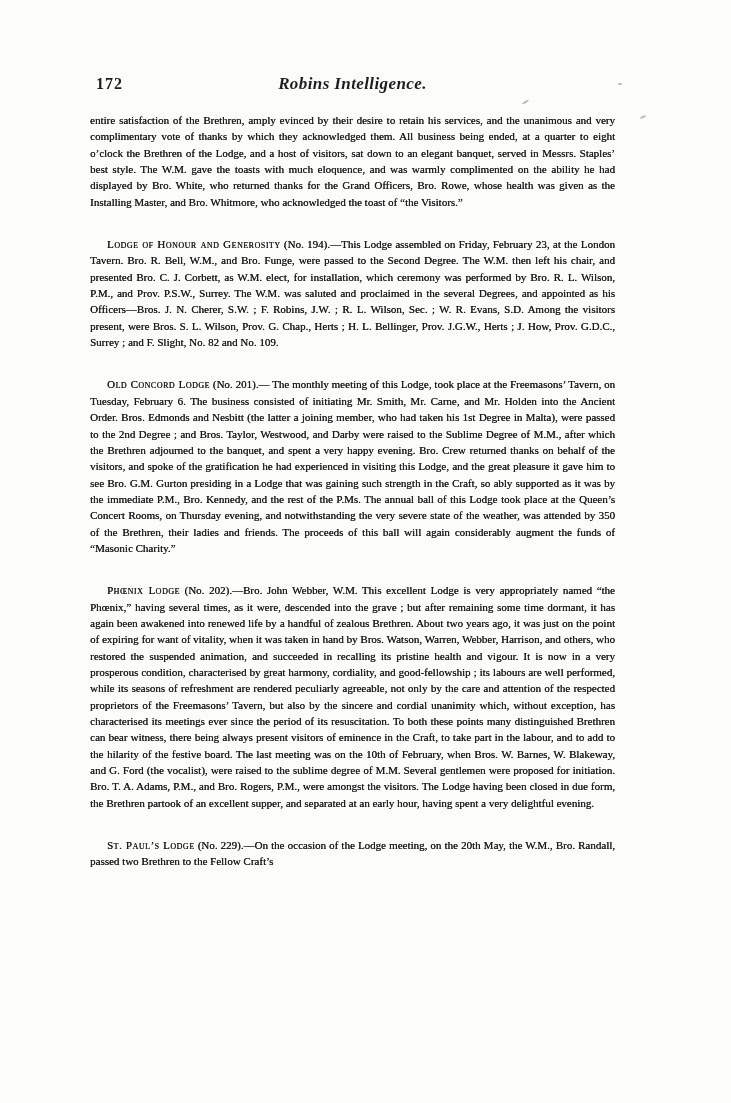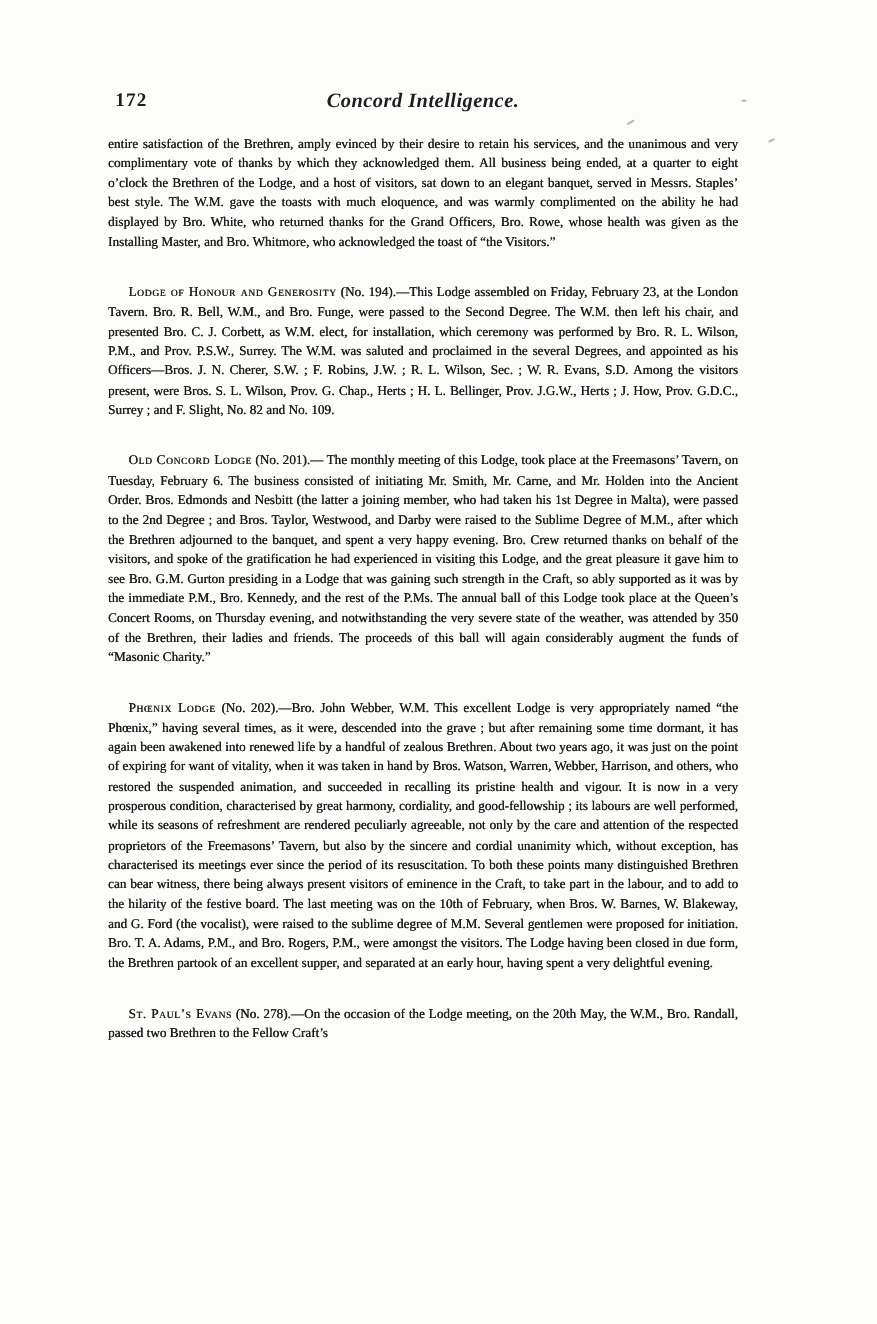--- a/index.html
+++ b/index.html
@@ -68,29 +68,29 @@
 
 <div class="page">
 
   <div class="speck speck-1"></div>
   <div class="speck speck-2"></div>
   <div class="speck speck-3"></div>
   <div class="speck speck-4"></div>
 
   <header class="running-head">
     <span class="page-number">172</span>
-    <span class="head-title">Concord Intelligence.</span>
+    <span class="head-title">Robins Intelligence.</span>
   </header>
 
   <main class="body-text">
 
     <p class="para"><span>entire satisfaction of the Brethren, amply evinced by their desire to retain his services, and the unanimous and very complimentary vote of thanks by which they acknowledged them.  All business being ended, at a quarter to eight o’clock the Brethren of the Lodge, and a host of visitors, sat down to an elegant banquet, served in Messrs. Staples’ best style.  The W.M. gave the toasts with much eloquence, and was warmly complimented on the ability he had displayed by Bro. White, who returned thanks for the Grand Officers, Bro. Rowe, whose health was given as the Installing Master, and Bro. Whitmore, who acknowledged the toast of “the Visitors.”</span></p>
 
     <p class="para indent"><span class="lodge-name">Lodge of Honour and Generosity</span><span> (No. 194).—</span><span>This Lodge assembled on Friday, February 23, at the London Tavern.  Bro. R. Bell, W.M., and Bro. Funge, were passed to the Second Degree.  The W.M. then left his chair, and presented Bro. C. J. Corbett, as W.M. elect, for installation, which ceremony was performed by Bro. R. L. Wilson, P.M., and Prov. P.S.W., Surrey.  The W.M. was saluted and proclaimed in the several Degrees, and appointed as his Officers—Bros. J. N. Cherer, S.W. ; F. Robins, J.W. ; R. L. Wilson, Sec. ; W. R. Evans, S.D.  Among the visitors present, were Bros. S. L. Wilson, Prov. G. Chap., Herts ; H. L. Bellinger, Prov. J.G.W., Herts ; J. How, Prov. G.D.C., Surrey ; and F. Slight, No. 82 and No. 109.</span></p>
 
     <p class="para indent"><span class="lodge-name">Old Concord Lodge</span><span> (No. 201).— </span><span>The monthly meeting of this Lodge, took place at the Freemasons’ Tavern, on Tuesday, February 6.  The business consisted of initiating Mr. Smith, Mr. Carne, and Mr. Holden into the Ancient Order. Bros. Edmonds and Nesbitt (the latter a joining member, who had taken his 1st Degree in Malta), were passed to the 2nd Degree ; and Bros. Taylor, Westwood, and Darby were raised to the Sublime Degree of M.M., after which the Brethren adjourned to the banquet, and spent a very happy evening.  Bro. Crew returned thanks on behalf of the visitors, and spoke of the gratification he had experienced in visiting this Lodge, and the great pleasure it gave him to see Bro. G.M. Gurton presiding in a Lodge that was gaining such strength in the Craft, so ably supported as it was by the immediate P.M., Bro. Kennedy, and the rest of the P.Ms. The annual ball of this Lodge took place at the Queen’s Concert Rooms, on Thursday evening, and notwithstanding the very severe state of the weather, was attended by 350 of the Brethren, their ladies and friends.  The proceeds of this ball will again considerably augment the funds of “Masonic Charity.”</span></p>
 
     <p class="para indent"><span class="lodge-name">Phœnix Lodge</span><span> (No. 202).—</span><span>Bro. John Webber, W.M.  This excellent Lodge is very appropriately named “the Phœnix,” having several times, as it were, descended into the grave ; but after remaining some time dormant, it has again been awakened into renewed life by a handful of zealous Brethren.  About two years ago, it was just on the point of expiring for want of vitality, when it was taken in hand by Bros. Watson, Warren, Webber, Harrison, and others, who restored the suspended animation, and succeeded in recalling its pristine health and vigour.  It is now in a very prosperous condition, characterised by great harmony, cordiality, and good-fellowship ; its labours are well performed, while its seasons of refreshment are rendered peculiarly agreeable, not only by the care and attention of the respected proprietors of the Freemasons’ Tavern, but also by the sincere and cordial unanimity which, without exception, has characterised its meetings ever since the period of its resuscitation.  To both these points many distinguished Brethren can bear witness, there being always present visitors of eminence in the Craft, to take part in the labour, and to add to the hilarity of the festive board.  The last meeting was on the 10th of February, when Bros. W. Barnes, W. Blakeway, and G. Ford (the vocalist), were raised to the sublime degree of M.M.  Several gentlemen were proposed for initiation.  Bro. T. A. Adams, P.M., and Bro. Rogers, P.M., were amongst the visitors.  The Lodge having been closed in due form, the Brethren partook of an excellent supper, and separated at an early hour, having spent a very delightful evening.</span></p>
 
-    <p class="para indent"><span class="lodge-name">St. Paul’s Evans</span><span> (No. 278).—</span><span>On the occasion of the Lodge meeting, on the 20th May, the W.M., Bro. Randall, passed two Brethren to the Fellow Craft’s</span></p>
+    <p class="para indent"><span class="lodge-name">St. Paul’s Lodge</span><span> (No. 229).—</span><span>On the occasion of the Lodge meeting, on the 20th May, the W.M., Bro. Randall, passed two Brethren to the Fellow Craft’s</span></p>
 
   </main>
 </div>
 
 </body></html>

